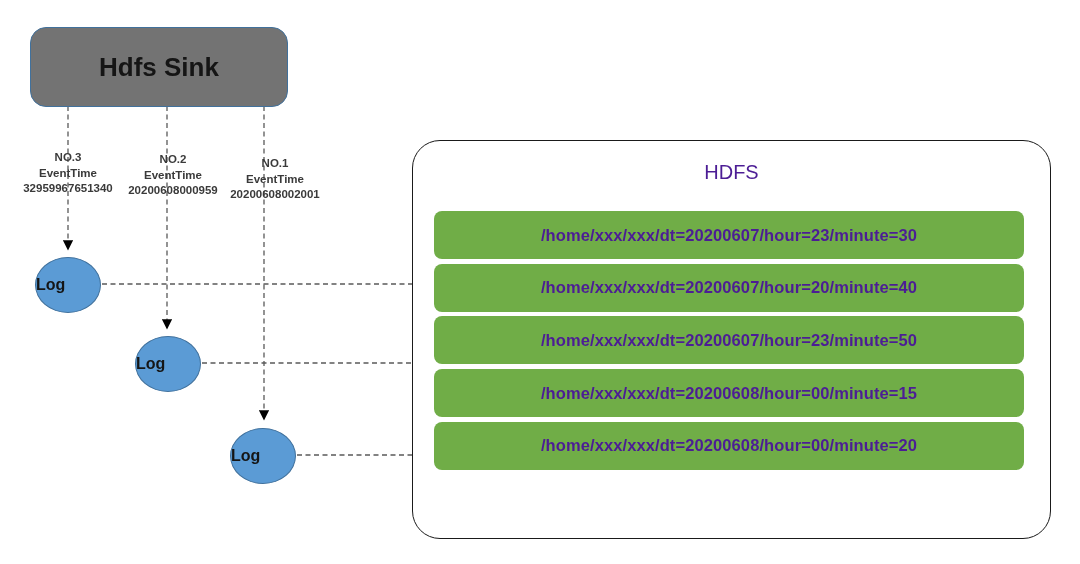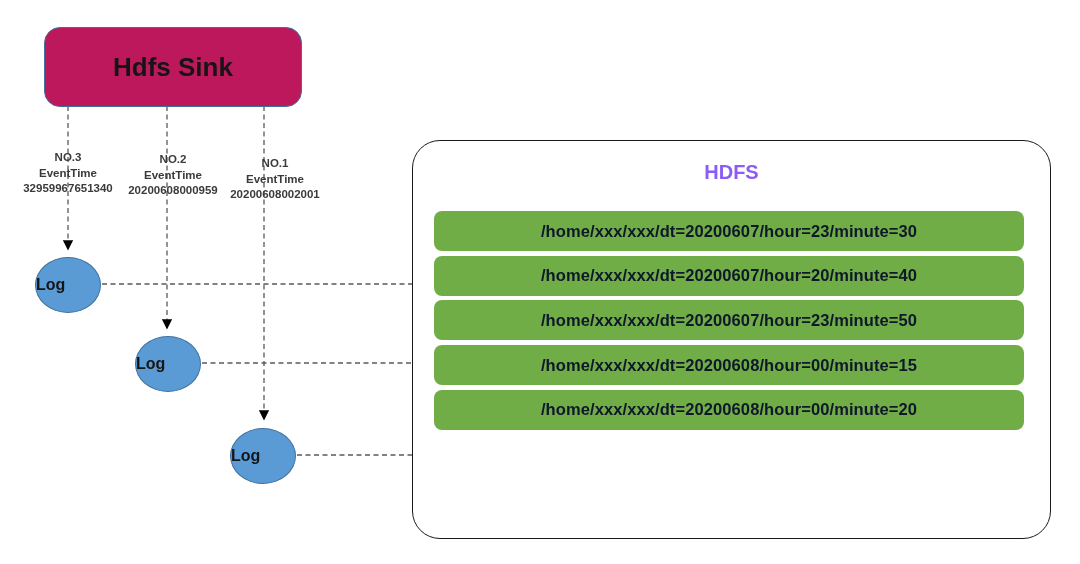--- a/index.html
+++ b/index.html
@@ -11,25 +11,25 @@
     position: relative;
     width: 1080px;
     height: 564px;
     background: #ffffff;
     font-family: "Liberation Sans", sans-serif;
     overflow: hidden;
   }
   
   .sink-box {
     position: absolute;
-    left: 44px;
+    left: 30px;
     top: 27px;
     width: 256px;
     height: 78px;
-    background: #be185d;
+    background: #737373;
     border: 1.5px solid #41719c;
     border-radius: 16px;
     display: flex;
     align-items: center;
     justify-content: center;
     font-size: 26px;
     font-weight: 700;
     color: #151515;
     z-index: 3;
   }
@@ -85,42 +85,42 @@
     border-radius: 28px;
     z-index: 2;
   }
   .hdfs-title {
     position: absolute;
     left: 0;
     top: 20px;
     width: 100%;
     text-align: center;
     font-size: 20px;
-    font-weight: 700;
-    color: #8b5cf6;
+    font-weight: 400;
+    color: #4c1d95;
   }
   .path-rows {
     position: absolute;
     left: 21px;
     top: 70px;
     width: 590px;
     display: flex;
     flex-direction: column;
     gap: 4.7px;
   }
   .path-row {
-    height: 40px;
+    height: 48px;
     background: #70ad47;
     border-radius: 8px;
     display: flex;
     align-items: center;
     justify-content: center;
     font-size: 16.5px;
     font-weight: 700;
-    color: #0f172a;
+    color: #4c1d95;
     letter-spacing: 0.1px;
   }
 </style>
 </head>
 <body>
 
 <div class="canvas">
 
   <svg class="connectors" width="1080" height="564" viewBox="0 0 1080 564">
     <defs>

